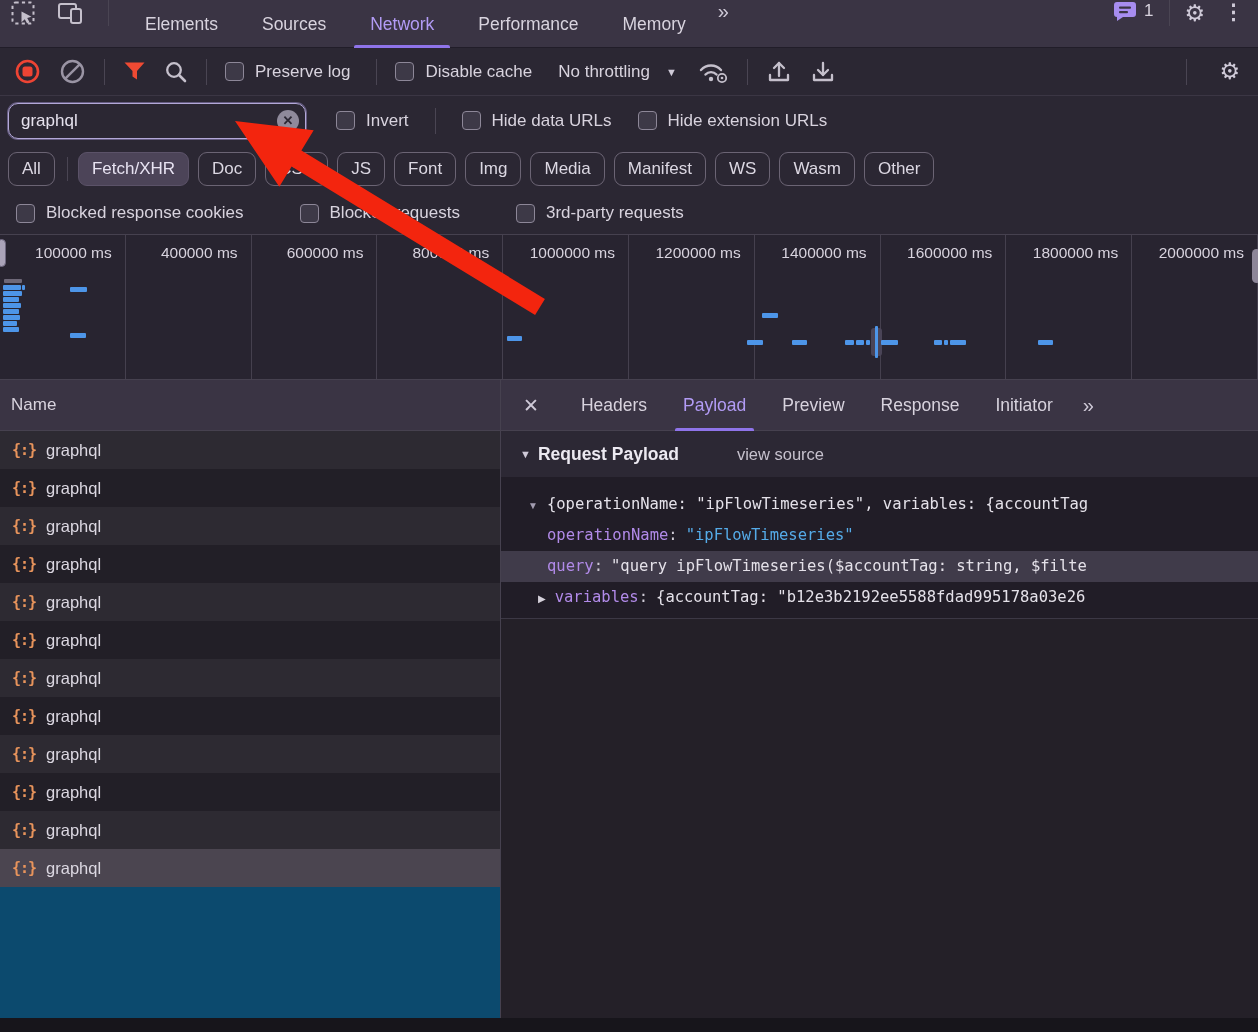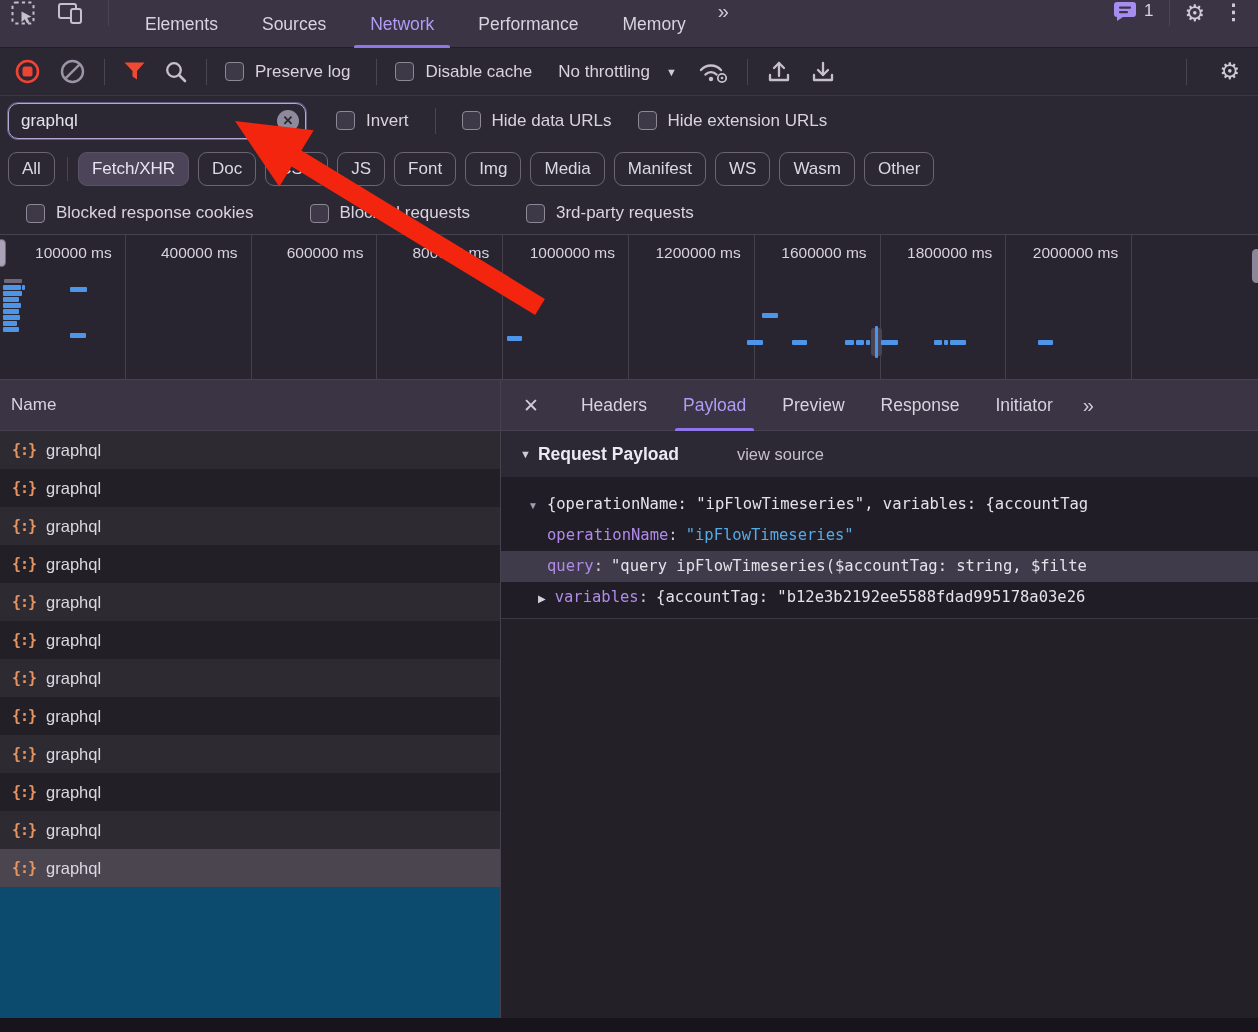--- a/index.html
+++ b/index.html
@@ -51,21 +51,21 @@
 
   
   .chiprow { height:47px; flex:0 0 47px; display:flex; align-items:center; background:#2b2733; padding-left:8px; }
   .chip { height:34px; line-height:31px; border:1.5px solid #6b6474; border-radius:9px;
       padding:0 13px; margin-right:9px; font-size:17px; font-weight:500; color:#dcd8e3; white-space:nowrap; }
   .chip.selected { background:#4c4458; border-color:#5b5268; color:#e8e3f2; }
   .chip-sep { width:1px; height:24px; background:#4a4553; margin:0 10px 0 3px; }
 
   
   .checkrow { height:43px; flex:0 0 43px; display:flex; align-items:center; background:#2b2733;
-      padding-left:26px; border-bottom:1px solid #46414f;gap:24px; }
+      padding-left:16px; border-bottom:1px solid #46414f;gap:24px; }
   .checkrow .cb-group { margin-right:32px; }
 
   
   .timeline { height:145px; flex:0 0 145px; position:relative; background:#282430; overflow:hidden;
       border-bottom:1px solid #46414f; }
   .tl-cols { position:absolute; inset:0; display:flex; }
   .tl-col { flex:0 0 125.8px; height:100%; border-right:1px solid #45404e; }
   .tl-tick { display:block; text-align:right; padding:9px 13px 0 0; font-size:15.5px; color:#d8d3de;
       white-space:nowrap; overflow:hidden; }
   .tl-bars { position:absolute; inset:0; }
@@ -302,20 +302,23 @@
           <span class="tl-tick">600000 ms</span>
         </div>
         <div class="tl-col">
           <span class="tl-tick">800000 ms</span>
         </div>
         <div class="tl-col">
           <span class="tl-tick">1000000 ms</span>
         </div>
         <div class="tl-col">
           <span class="tl-tick">1200000 ms</span>
+        </div>
+        <div class="tl-col">
+          <span class="tl-tick">1400000 ms</span>
         </div>
         <div class="tl-col">
           <span class="tl-tick">1600000 ms</span>
         </div>
         <div class="tl-col">
           <span class="tl-tick">1800000 ms</span>
         </div>
         <div class="tl-col">
           <span class="tl-tick">2000000 ms</span>
         </div>

